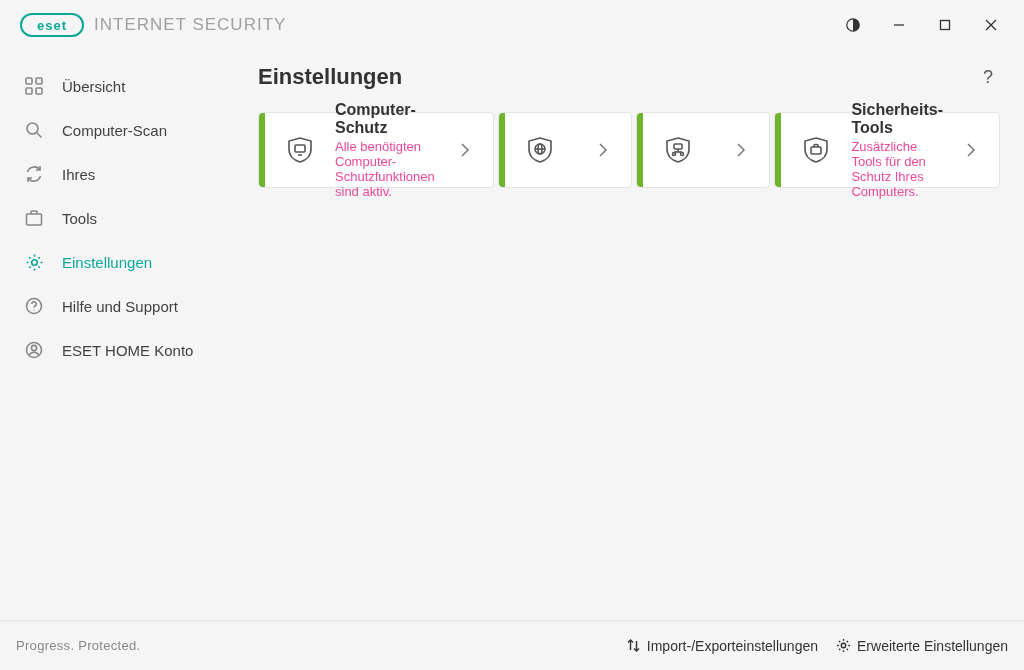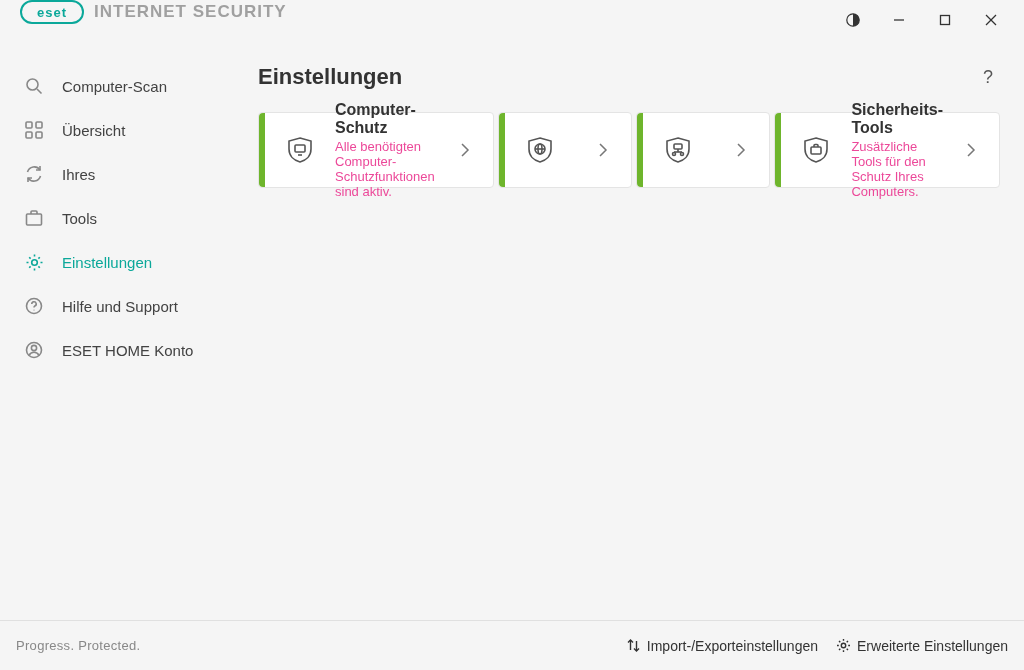--- a/index.html
+++ b/index.html
@@ -1,20 +1,20 @@
 <!DOCTYPE html>
 <html><head>
 <meta charset="utf-8">
 <style>
   *{box-sizing:border-box;margin:0;padding:0;font-family:"Segoe UI",Arial,sans-serif}
   body{width:1024px;height:670px;background:#f5f5f5;overflow:hidden;position:relative}
-  .titlebar{height:50px;display:flex;align-items:flex-start;padding:0 10px 0 20px;background:#f5f5f5}
+  .titlebar{height:50px;display:flex;align-items:center;padding:0 10px 0 20px;background:#f5f5f5}
   .logo-wrap{display:flex;align-items:center;gap:10px}
   .logo-badge{display:flex;align-items:center;justify-content:center}
-  .product{color:#a0a0a0;font-size:17px;letter-spacing:1px;font-weight:700}
+  .product{color:#a0a0a0;font-size:17px;letter-spacing:1px;font-weight:400}
   .win-controls{margin-left:auto;display:flex;gap:0}
   .wc{width:46px;height:40px;display:flex;align-items:center;justify-content:center;cursor:pointer;color:#333}
   .body{display:flex;height:570px}
   .sidebar{width:230px;padding-top:14px}
   .navitem{display:flex;align-items:center;height:44px;padding-left:24px;gap:18px;cursor:pointer;color:#424242;font-size:15px}
   .navitem .ico{width:20px;height:20px;display:flex;align-items:center;justify-content:center;color:#888}
   .navitem.active{color:#0ba89a}
   .navitem.active .ico{color:#0ba89a}
   .main{flex:1;padding:14px 24px 0 28px;position:relative}
   .page-head{display:flex;align-items:center;margin-bottom:22px}
@@ -71,36 +71,36 @@
         </svg>
     </div>
   </div>
 </div>
 
 <div class="body">
   <nav class="sidebar">
     <div class="navitem">
       <span class="ico">
         <svg width="18" height="18" viewBox="0 0 18 18" fill="none" stroke="currentColor" stroke-width="1.6">
-            <circle cx="7.5" cy="7.5" r="5.5"></circle>
-            <line x1="12" y1="12" x2="16.5" y2="16.5"></line>
-          </svg>
-      </span>
-      <span>Computer-Scan</span>
-    </div>
-    <div class="navitem">
-      <span class="ico">
-        <svg width="18" height="18" viewBox="0 0 18 18" fill="none" stroke="currentColor" stroke-width="1.6">
             <rect x="1" y="1" width="6" height="6" rx="1"></rect>
             <rect x="11" y="1" width="6" height="6" rx="1"></rect>
             <rect x="1" y="11" width="6" height="6" rx="1"></rect>
             <rect x="11" y="11" width="6" height="6" rx="1"></rect>
           </svg>
       </span>
       <span>Übersicht</span>
+    </div>
+    <div class="navitem">
+      <span class="ico">
+        <svg width="18" height="18" viewBox="0 0 18 18" fill="none" stroke="currentColor" stroke-width="1.6">
+            <circle cx="7.5" cy="7.5" r="5.5"></circle>
+            <line x1="12" y1="12" x2="16.5" y2="16.5"></line>
+          </svg>
+      </span>
+      <span>Computer-Scan</span>
     </div>
     <div class="navitem">
       <span class="ico">
         <svg width="18" height="18" viewBox="0 0 18 18" fill="none" stroke="currentColor" stroke-width="1.6">
             <path d="M15 5 A7 7 0 0 0 2.5 7"></path>
             <path d="M3 13 A7 7 0 0 0 15.5 11"></path>
             <polyline points="15,1 15,5 11,5"></polyline>
             <polyline points="3,17 3,13 7,13"></polyline>
           </svg>
       </span>

